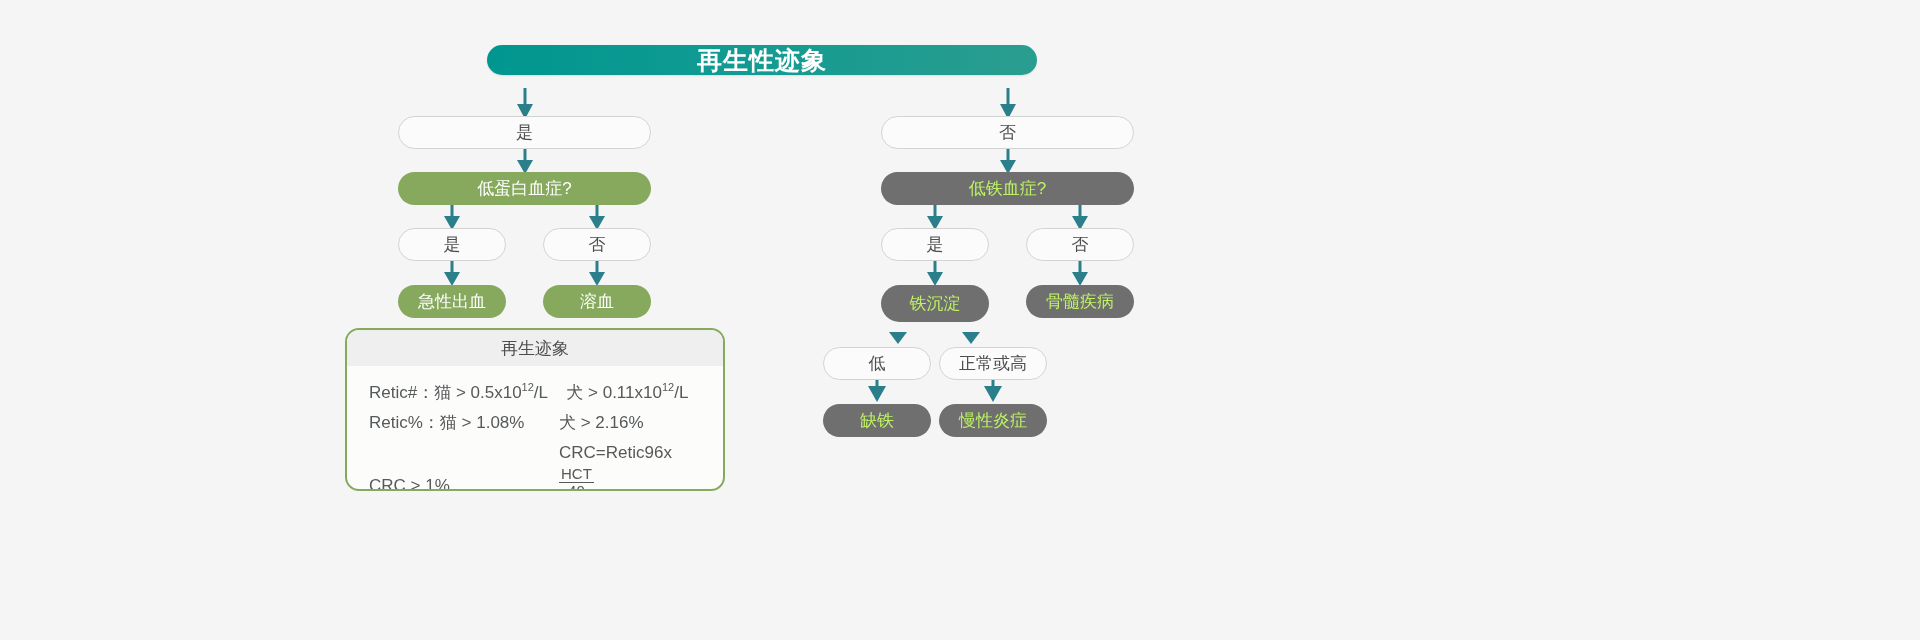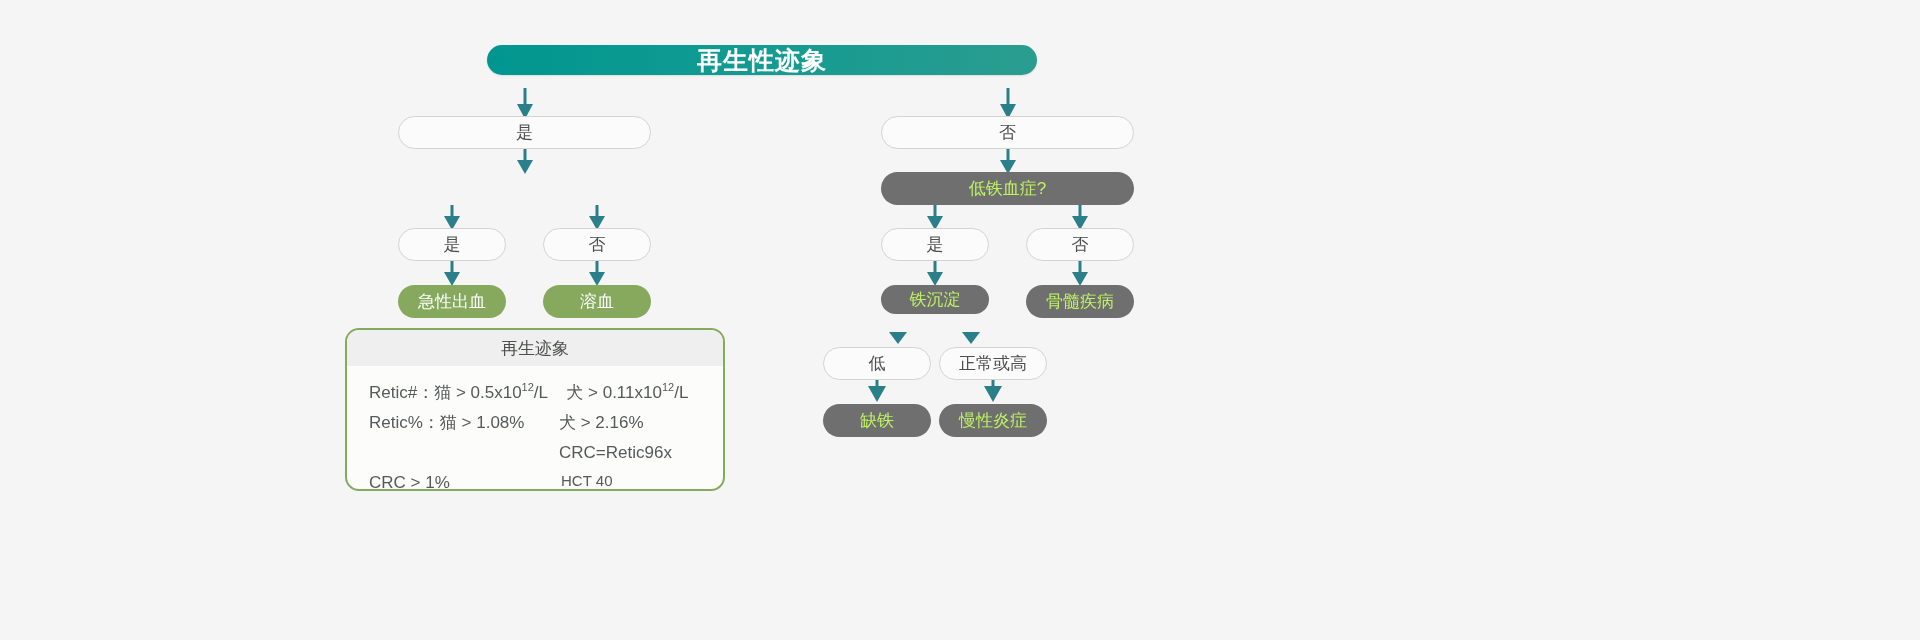--- a/index.html
+++ b/index.html
@@ -70,21 +70,21 @@
     color:#56595a;
     font-size:17px;
     line-height:30px;
   }
   .prow{display:flex;align-items:flex-end;}
   .pcol-a{width:190px;}
   .pcol-b{flex:1;}
   .wrapline{display:block;}
   sup{font-size:11px;vertical-align:super;line-height:0;}
   .frac{
-    display:inline-flex;flex-direction:row;
+    display:inline-flex;flex-direction:column;
     vertical-align:middle;
     text-align:center;
     line-height:1.05;
     position:relative;
     top:-2px;
     justify-content:flex-end;
   }
   .frac .num{border-bottom:1.3px solid #56595a;padding:0 2px;font-size:15px;}
   .frac .den{padding:0 2px;font-size:15px;}
 </style>
@@ -111,20 +111,21 @@
 
   <div class="node plain-node" style="left:398px;top:116px;width:253px;height:33px;">是</div>
 
   <div class="conn" style="left:505px;top:149px;">
     <svg width="40" height="26" viewBox="0 0 40 26">
       <path d="M20 0 L20 13" stroke="#2a7f8b" stroke-width="3" fill="none"></path>
       <path d="M20 25 L12 11 L28 11 Z" fill="#2a7f8b"></path>
     </svg>
   </div>
 
+  <div class="node green-node" style="left:398px;top:172px;width:253px;height:33px;">低蛋白血症?</div>
 
   <div class="conn" style="left:432px;top:205px;">
     <svg width="40" height="26" viewBox="0 0 40 26">
       <path d="M20 0 L20 13" stroke="#2a7f8b" stroke-width="3" fill="none"></path>
       <path d="M20 25 L12 11 L28 11 Z" fill="#2a7f8b"></path>
     </svg>
   </div>
 
   <div class="conn" style="left:577px;top:205px;">
     <svg width="40" height="26" viewBox="0 0 40 26">
@@ -188,21 +189,21 @@
       <path d="M20 25 L12 11 L28 11 Z" fill="#2a7f8b"></path>
     </svg>
   </div>
   <div class="conn" style="left:1060px;top:261px;">
     <svg width="40" height="26" viewBox="0 0 40 26">
       <path d="M20 0 L20 13" stroke="#2a7f8b" stroke-width="3" fill="none"></path>
       <path d="M20 25 L12 11 L28 11 Z" fill="#2a7f8b"></path>
     </svg>
   </div>
 
-  <div class="node gray-node" style="left:881px;top:285px;width:108px;height:29px;">铁沉淀</div>
+  <div class="node gray-node" style="left:881px;top:285px;width:108px;height:37px;">铁沉淀</div>
 
   <div class="node gray-node" style="left:1026px;top:285px;width:108px;height:33px;">骨髓疾病</div>
 
   <div class="conn" style="left:880px;top:318px;">
     <svg width="40" height="32" viewBox="0 0 40 32">
       <path d="M27 14 L9 14 L18 26 Z" fill="#2a7f8b"></path>
     </svg>
   </div>
 
   <div class="conn" style="left:958px;top:318px;">

